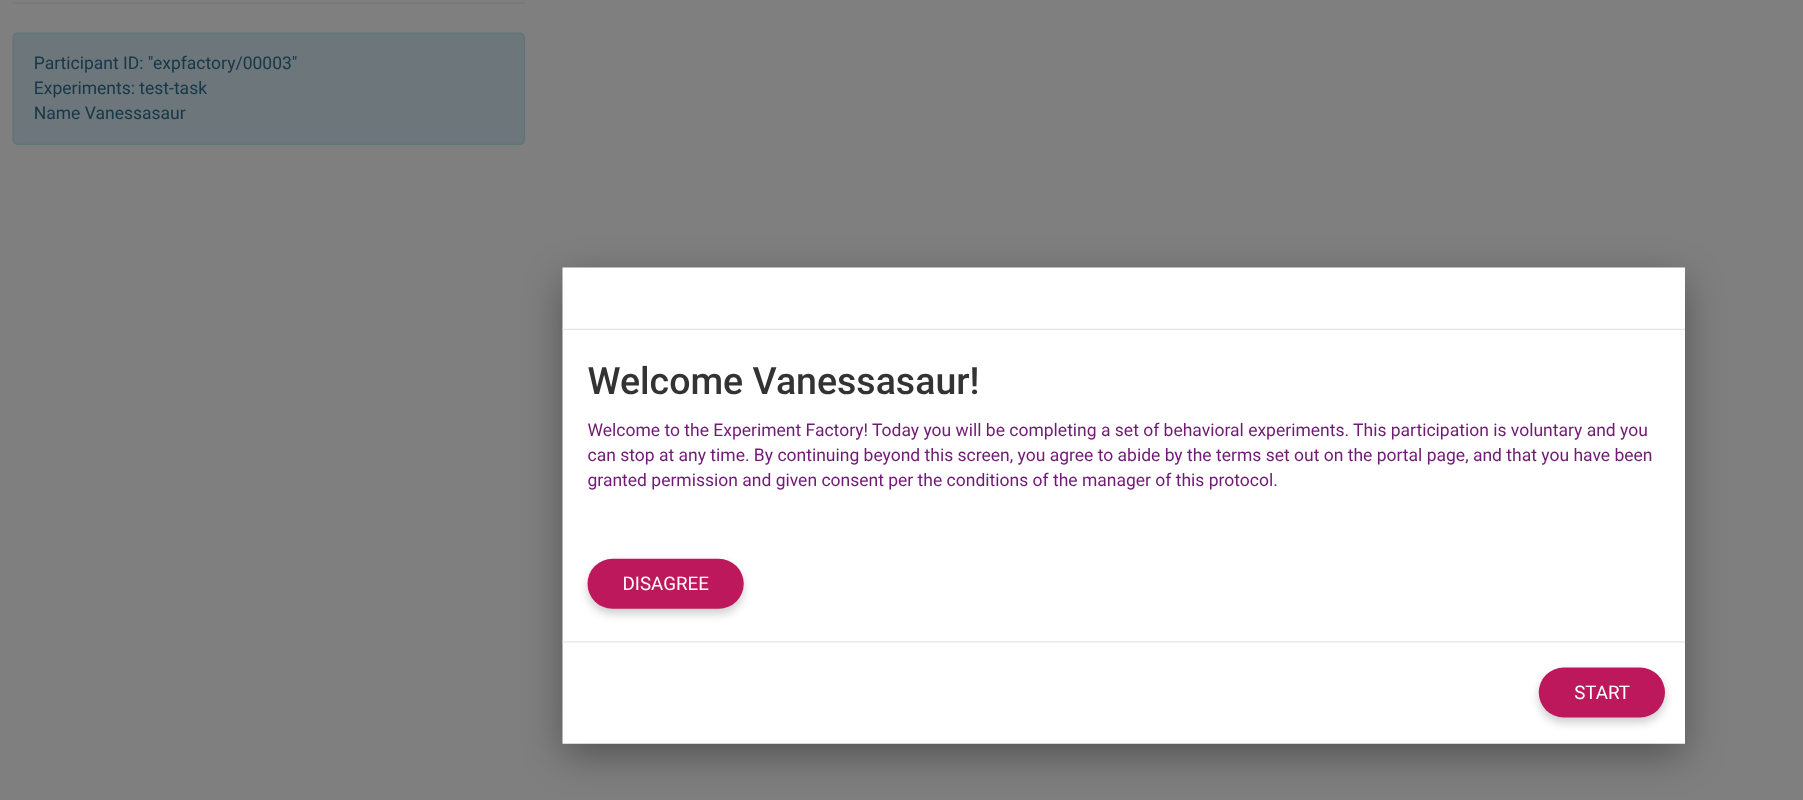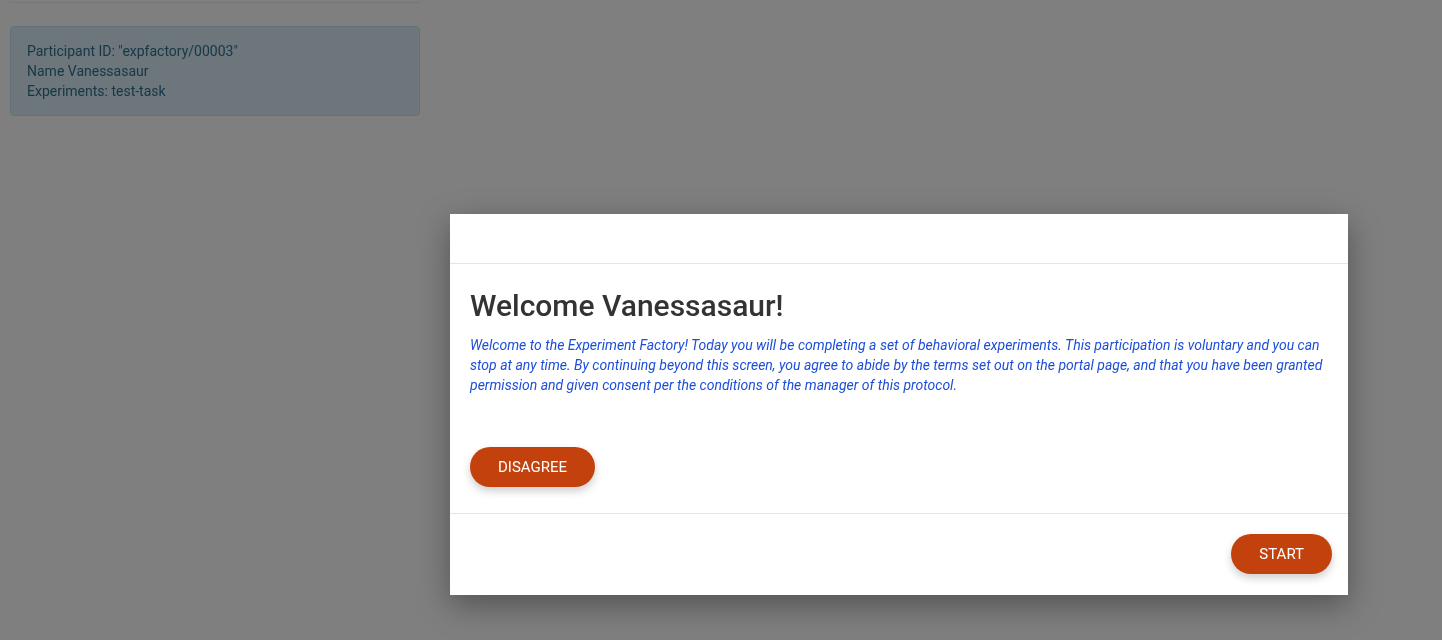--- a/index.html
+++ b/index.html
@@ -53,30 +53,29 @@
       padding: 24px 20px 26px 20px;
     }
     .modal-title {
       font-size: 30px;
       font-weight: 500;
       color: #333;
       margin-bottom: 12px;
     }
     .modal-text {
       font-size: 14px;
-      color: #1d4ed8;
+      color: #701a75;
       line-height: 20px;
       margin-bottom: 52px;
-      font-style: italic;
     }
     .btn {
       display: inline-block;
       border: none;
       border-radius: 22px;
-      background: #c2410c;
+      background: #be185d;
       color: #fff;
       font-size: 15px;
       font-weight: 400;
       padding: 11px 28px;
       cursor: pointer;
       box-shadow: 0 4px 8px rgba(0,0,0,0.2);
       font-family: inherit;
     }
     .modal-footer {
       border-top: 1px solid #e5e5e5;
@@ -92,22 +91,22 @@
       background: #eee;
     }
   </style>
 </head>
 <body>
 
 <div class="hr-top"></div>
 
 <div class="info-card">
   <div>Participant ID: "expfactory/00003"</div>
+  <div>Experiments: test-task</div>
   <div>Name Vanessasaur</div>
-  <div>Experiments: test-task</div>
 </div>
 
 <div class="overlay"></div>
 
 <div class="modal">
   <div class="modal-header-space"></div>
   <div class="modal-body">
     <h1 class="modal-title">Welcome Vanessasaur!</h1>
     <p class="modal-text">Welcome to the Experiment Factory! Today you will be completing a set of behavioral experiments. This participation is voluntary and you can stop at any time. By continuing beyond this screen, you agree to abide by the terms set out on the portal page, and that you have been granted permission and given consent per the conditions of the manager of this protocol.</p>
     <button class="btn">DISAGREE</button>

